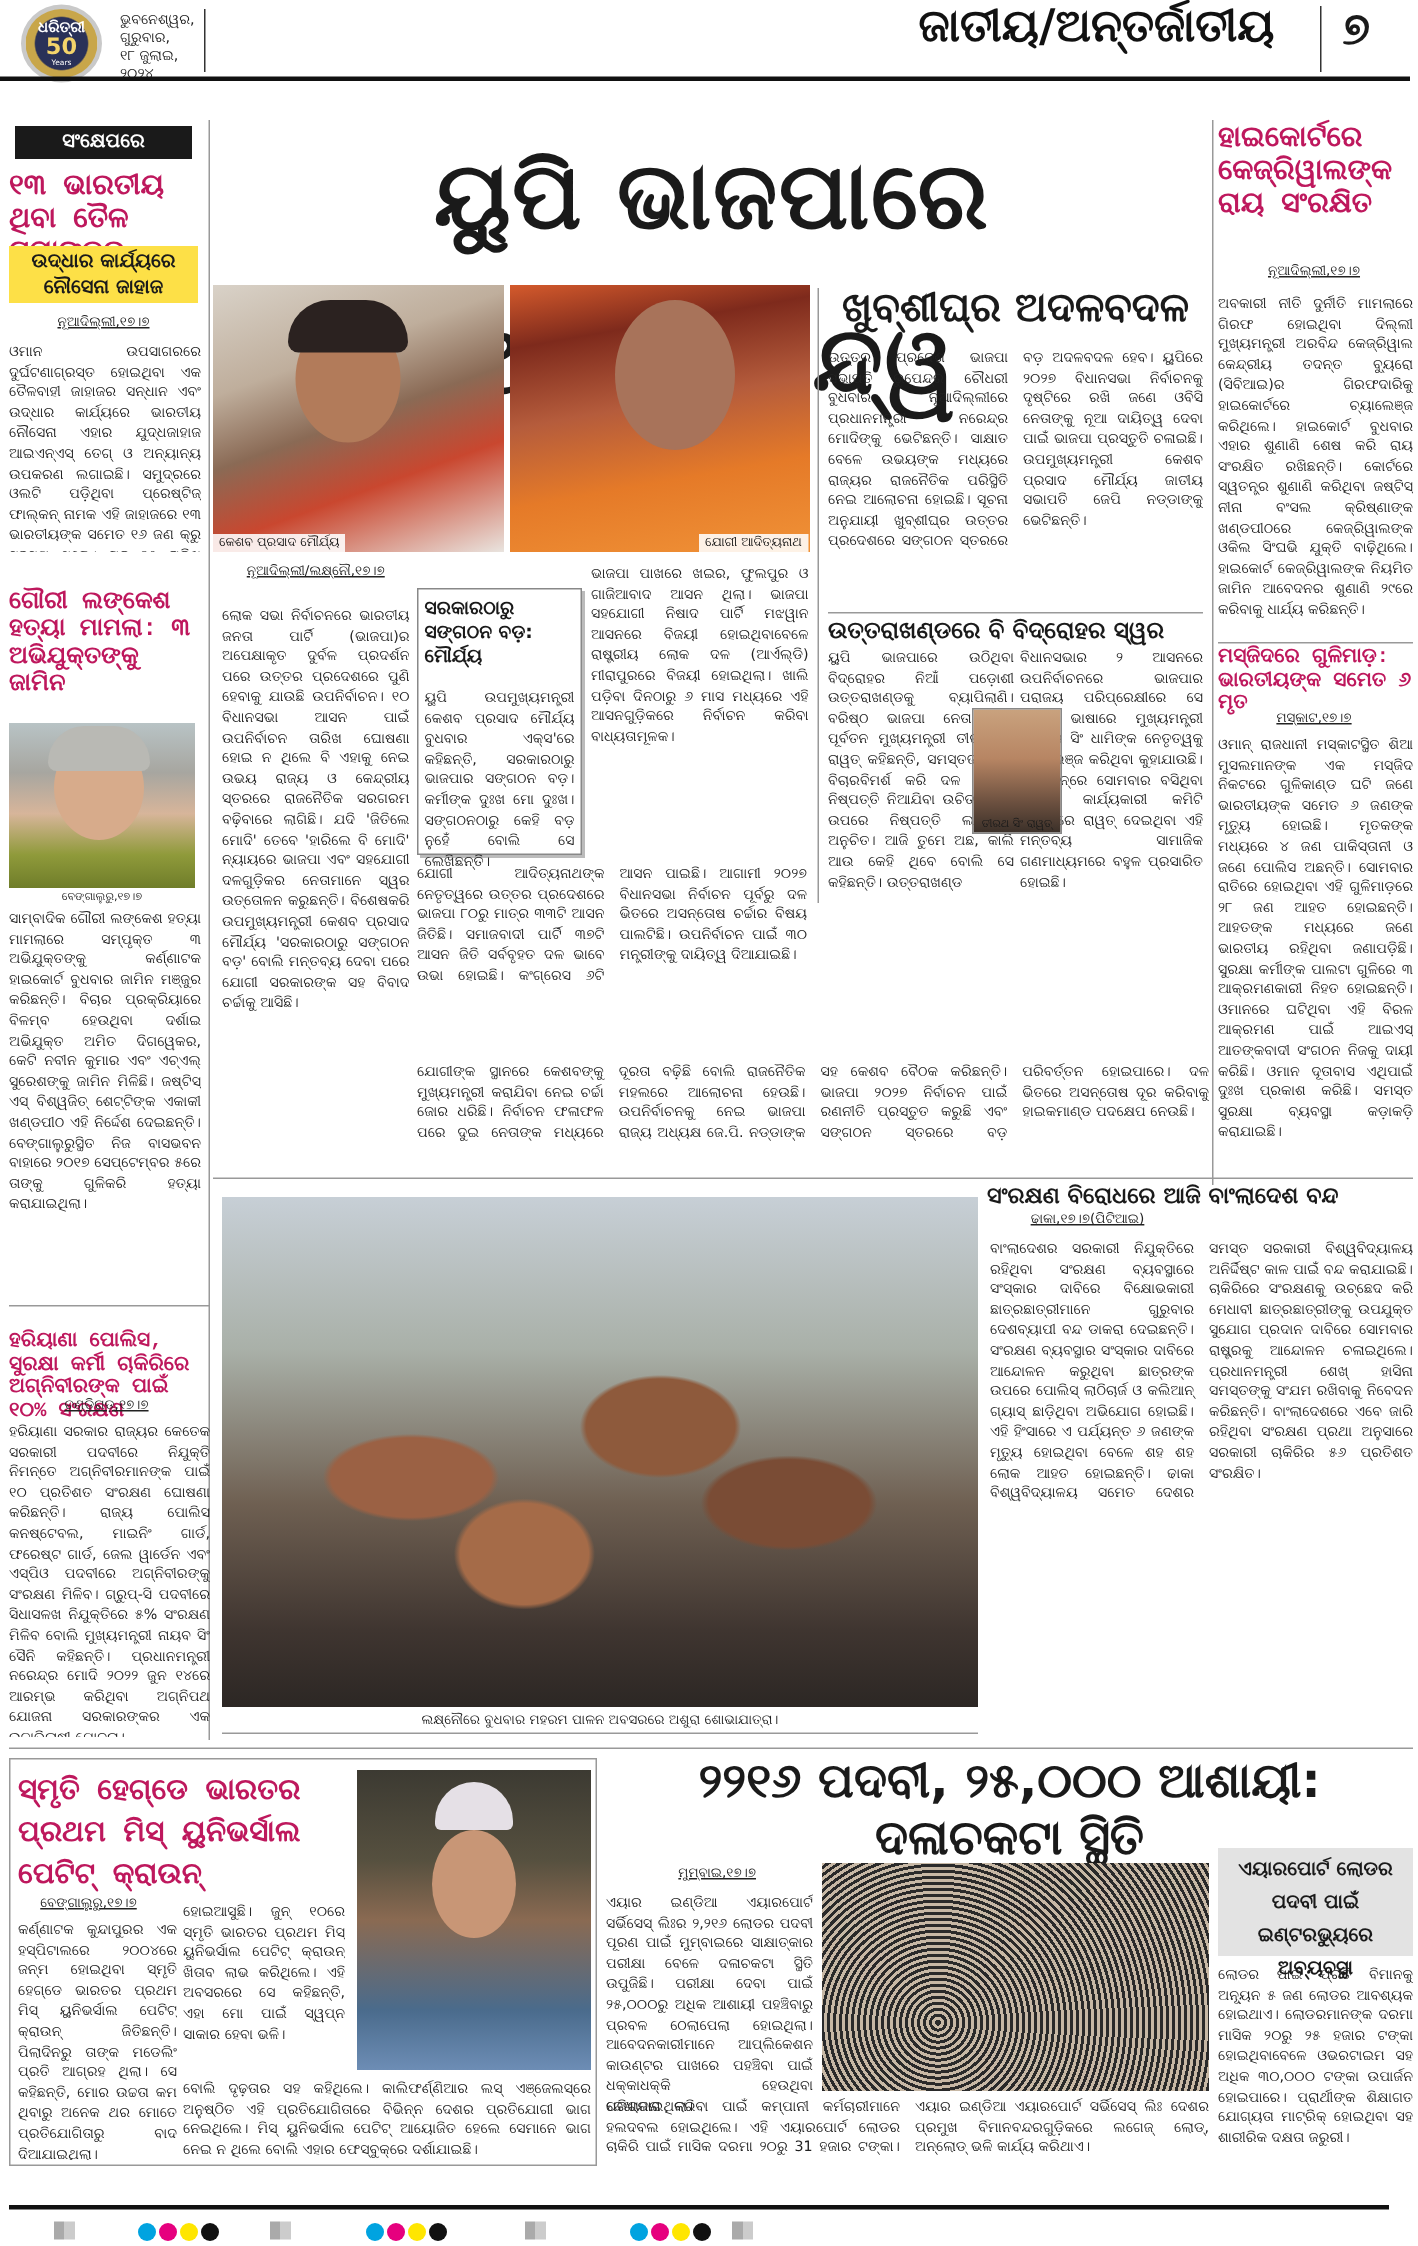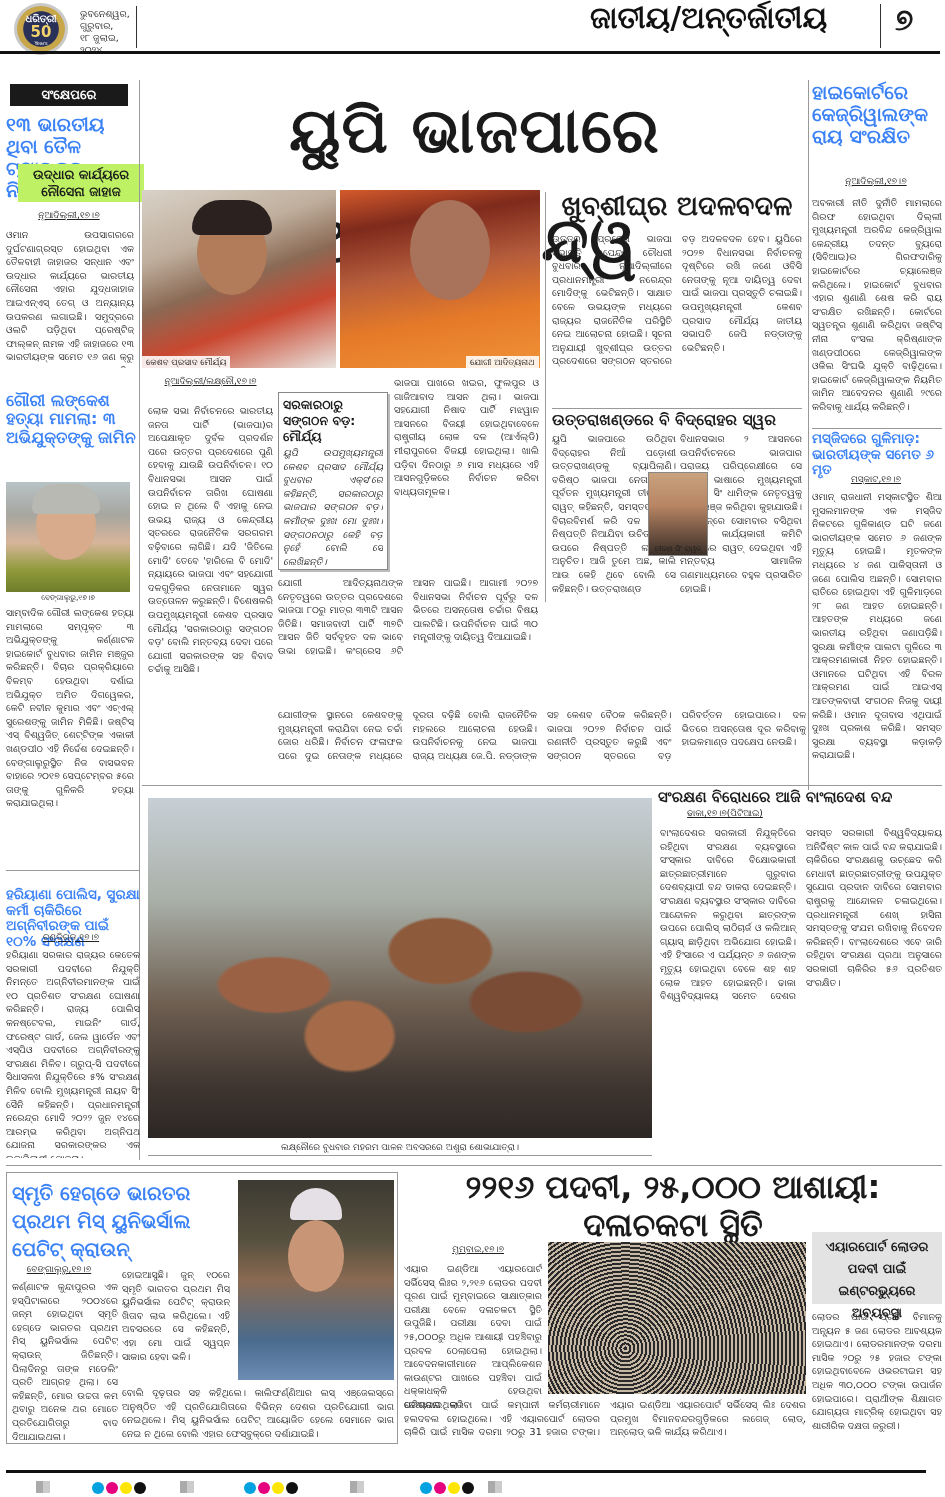--- a/index.html
+++ b/index.html
@@ -1,61 +1,61 @@
 <!DOCTYPE html>
 <html><head>
 <meta charset="utf-8">
 <style>
   * { box-sizing: border-box; margin: 0; padding: 0; }
   html, body { width: 945px; height: 1497px; background: #fff; overflow: hidden; }
   body { font-family: "DejaVu Sans", sans-serif; color: #1a1a1a; position: relative; }
   .abs { position: absolute; }
   .body-text { font-size: 9.5px; line-height: 13.6px; text-align: justify; color: #222; overflow: hidden; }
   .dateline { font-size: 9px; text-align: center; text-decoration: underline; color: #222; }
-  .hl { font-weight: bold; color: #3b82f6; line-height: 1.15; }
+  .hl { font-weight: bold; color: #be185d; line-height: 1.15; font-family: Liberation Mono, monospace; }
   .photo { overflow: hidden; }
   .caption { font-size: 8.5px; background: rgba(255,255,255,0.88); padding: 1px 4px; color: #111; }
   .rule-v { position: absolute; width: 1px; background: #999; }
   .rule-h { position: absolute; height: 1px; background: #999; }
 
   
   #masthead-rule { left: 0; top: 51px; width: 940px; height: 3px; background: #111; }
   #logo { left: 14px; top: 3px; width: 54px; height: 52px; border-radius: 50%; border: 3px solid #c9c9c9; background: radial-gradient(circle at 50% 50%, #2a3158 0 52%, #c8a64a 55% 100%); display:flex; flex-direction:column; align-items:center; justify-content:center; color:#fff; }
   #logo .l1 { font-size: 10px; font-weight: bold; }
   #logo .l2 { font-size: 15px; font-weight: bold; color: #f3d36b; line-height: 1; }
   #logo .l3 { font-size: 5px; }
   #dateline-top { left: 80px; top: 8px; width: 60px; font-size: 9.5px; line-height: 12px; color: #222; }
   #dateline-top-sep { left: 136px; top: 6px; width: 1px; height: 42px; background: #333; }
-  #section-title { left: 590px; top: 0px; width: 282px; font-size: 30px; font-weight: bold; text-align: left; color: #111; }
+  #section-title { left: 590px; top: 0px; width: 282px; font-size: 30px; font-weight: bold; text-align: center; color: #111; }
   #section-sep { left: 880px; top: 4px; width: 1px; height: 44px; background: #333; }
   #page-number { left: 895px; top: 2px; font-size: 30px; font-weight: bold; }
 
   
   #brief-label { left: 6px; top: 84px; width: 122px; height: 22px; background: #1a1a1a; color: #fff; font-size: 13px; font-weight: bold; text-align: center; line-height: 22px; border-left: 4px solid #fff; }
   #brief-hl { left: 6px; top: 114px; width: 128px; font-size: 19px; }
-  #brief-sub { left: 18px; top: 164px; width: 126px; height: 38px; background: #bef264; font-size: 13px; font-weight: bold; text-align: center; line-height: 17px; padding-top: 2px; }
+  #brief-sub { left: 6px; top: 164px; width: 126px; height: 38px; background: #fde047; font-size: 13px; font-weight: bold; text-align: center; line-height: 17px; padding-top: 2px; }
   #brief-dl { left: 6px; top: 210px; width: 126px; }
   #brief-body { left: 6px; top: 228px; width: 128px; height: 140px; }
 
   
   #main-hl { left: 142px; top: 76px; width: 665px; font-size: 62px; font-weight: bold; text-align: center; letter-spacing: 1px; line-height: 110px; }
 
   
   #photo-maurya { left: 142px; top: 190px; width: 194px; height: 178px; background: linear-gradient(160deg,#d9d2c8 0%,#bfae9c 30%,#8a6a55 50%,#c9472f 70%,#e9e4df 100%); }
   #photo-yogi { left: 340px; top: 190px; width: 200px; height: 178px; background: linear-gradient(170deg,#d45a2c 0%,#7e2a1c 20%,#b55c3c 45%,#e57a28 70%,#f09237 100%); }
   .face { position:absolute; border-radius: 50%; }
   #cap-maurya { left: 142px; top: 356px; }
   #cap-yogi { left: 466px; top: 356px; }
 
   
   #main-dl { left: 148px; top: 376px; width: 125px; }
   #main-col1 { left: 148px; top: 404px; width: 125px; height: 300px; }
   #sub-box { left: 278px; top: 392px; width: 110px; height: 178px; border: 1px solid #888; padding: 4px; box-shadow: 2px 2px 0 #bbb; }
   #sub-box-hl { font-size: 12.5px; font-weight: bold; line-height: 16px; }
-  #sub-box-body { margin-top: 1px; height: 130px; font-style: italic; }
+  #sub-box-body { margin-top: 14px; height: 130px; }
   #main-col3 { left: 394px; top: 376px; width: 145px; height: 192px; }
   #main-col2b { left: 278px; top: 576px; width: 260px; height: 128px; column-count: 2; column-gap: 10px; }
 
   
   #quick-box { left: 545px; top: 192px; width: 262px; height: 410px; border-left: 1px solid #999; }
   #quick-hl { left: 552px; top: 190px; width: 250px; font-size: 27px; font-weight: bold; text-align: center; }
   #quick-body { left: 552px; top: 232px; width: 250px; height: 178px; column-count: 2; column-gap: 10px; }
   #uk-hl { left: 552px; top: 408px; width: 250px; font-size: 15.5px; font-weight: bold; border-top: 1px solid #999; padding-top: 2px; }
   #uk-body-left { left: 552px; top: 432px; width: 124px; height: 168px; }
   #uk-body-right { left: 680px; top: 432px; width: 122px; height: 168px; }

